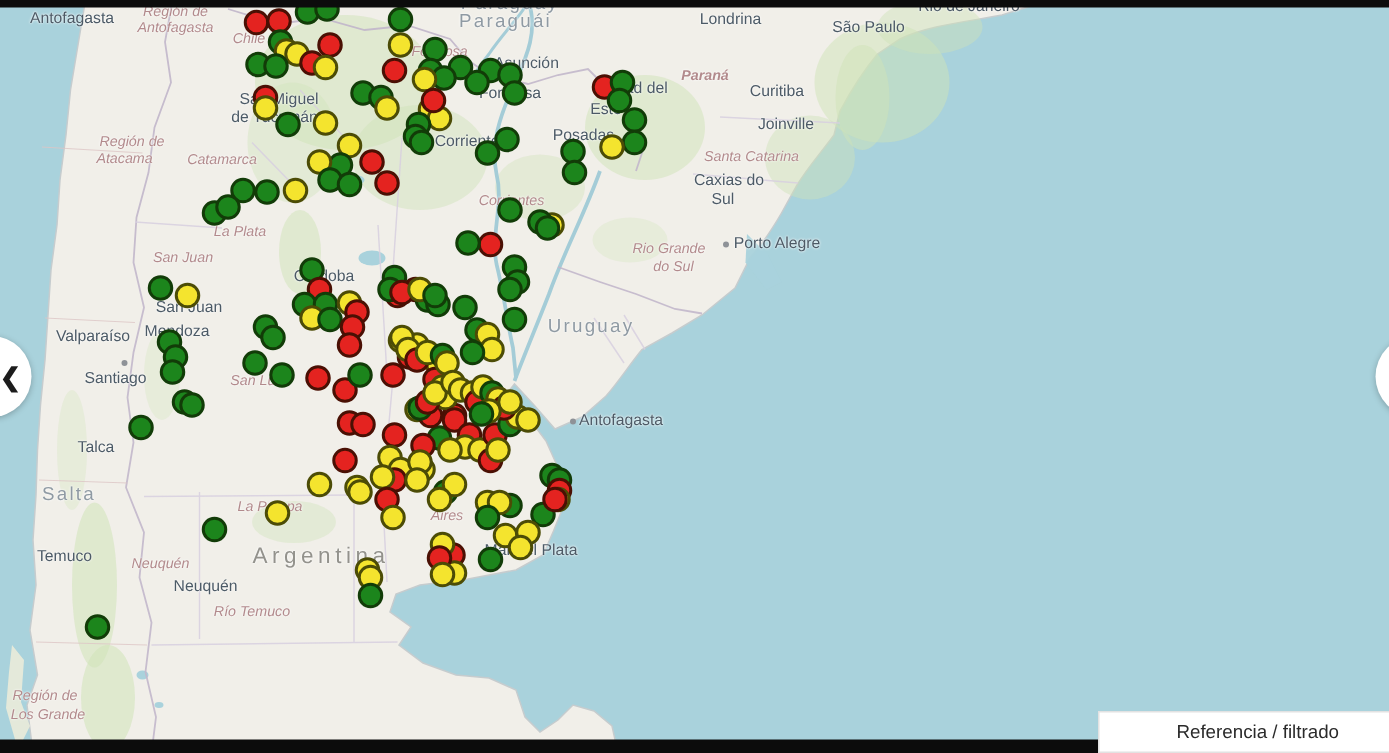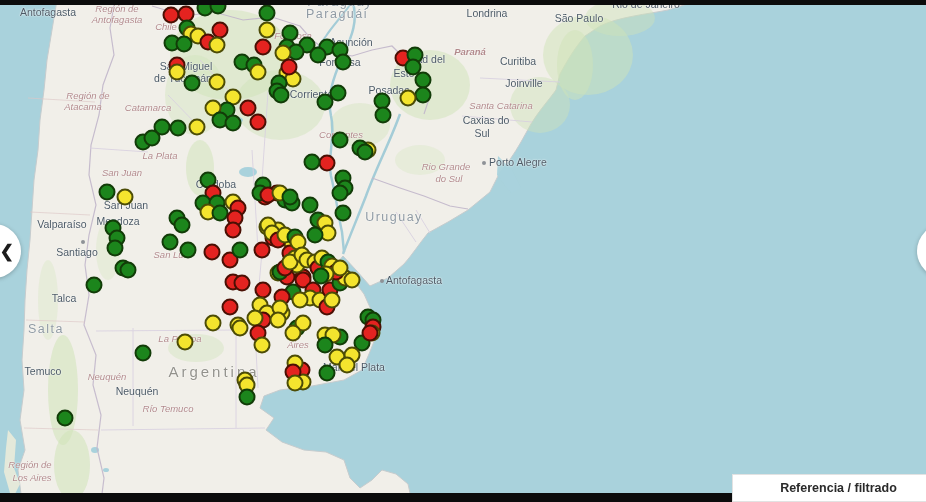--- a/index.html
+++ b/index.html
@@ -36,21 +36,21 @@
     z-index:7;display:flex;align-items:center;box-shadow:0 1px 4px rgba(0,0,0,.25);cursor:pointer;}
   .nav-btn.prev{left:-33px;top:224px;justify-content:flex-end;padding-right:0;}
   .nav-btn.prev .chev{margin-right:7px;}
   .nav-btn.next{left:917px;top:224px;justify-content:flex-start;}
   .nav-btn.next .chev{margin-left:7px;}
   .chev{font-size:17px;font-weight:bold;color:#1c1c1c;line-height:1;}
 
   .legend{position:absolute;left:732px;top:474px;width:194px;height:28px;background:#fff;
     z-index:8;display:flex;align-items:center;justify-content:center;
     border:1px solid #e2e2e2;border-right:none;box-sizing:border-box;cursor:pointer;}
-  .legend span{font-size:12.5px;font-weight:bold;color:var(--legend-text,#2a2a2a);
+  .legend span{font-size:12.5px;font-weight:normal;color:var(--legend-text,#2a2a2a);
     padding-left:18px;}
 </style>
 </head>
 <body>
 
 <div class="screen">
   <div class="map">
 
     <svg width="926" height="502" viewBox="0 0 926 502">
       <rect width="926" height="502" fill="#a9d2dc"></rect>
@@ -176,21 +176,21 @@
         <div class="map-label country" style="left: 46px; top: 329px;">Salta</div>
         <div class="map-label region" style="left: 180px; top: 338px;">La Pampa</div>
         <div class="map-label region" style="left: 298px; top: 344px;">Aires</div>
         <div class="map-label city" style="left: 354px; top: 367px;">Mar del Plata</div>
         <div class="map-label city" style="left: 43px; top: 371px;">Temuco</div>
         <div class="map-label region" style="left: 107px; top: 376px;">Neuquén</div>
         <div class="map-label country-lg" style="left: 214px; top: 371px;">Argentina</div>
         <div class="map-label city" style="left: 137px; top: 391px;">Neuquén</div>
         <div class="map-label region" style="left: 168px; top: 408px;">Río Temuco</div>
         <div class="map-label region" style="left: 30px; top: 464px;">Región de</div>
-        <div class="map-label region" style="left: 32px; top: 477px;">Los Aires</div>
+        <div class="map-label region" style="left: 32px; top: 477px;">Los Grande</div>
       </div>
     <div class="dot-layer">
         <div class="city-dot" style="left: 83px; top: 242px;"></div>
         <div class="city-dot" style="left: 382px; top: 281px;"></div>
         <div class="city-dot" style="left: 484px; top: 163px;"></div>
       </div>
     <div class="marker-layer">
         <div class="marker r" style="left: 171px; top: 15px;"></div>
         <div class="marker r" style="left: 186px; top: 14px;"></div>
         <div class="marker g" style="left: 205px; top: 8px;"></div>

